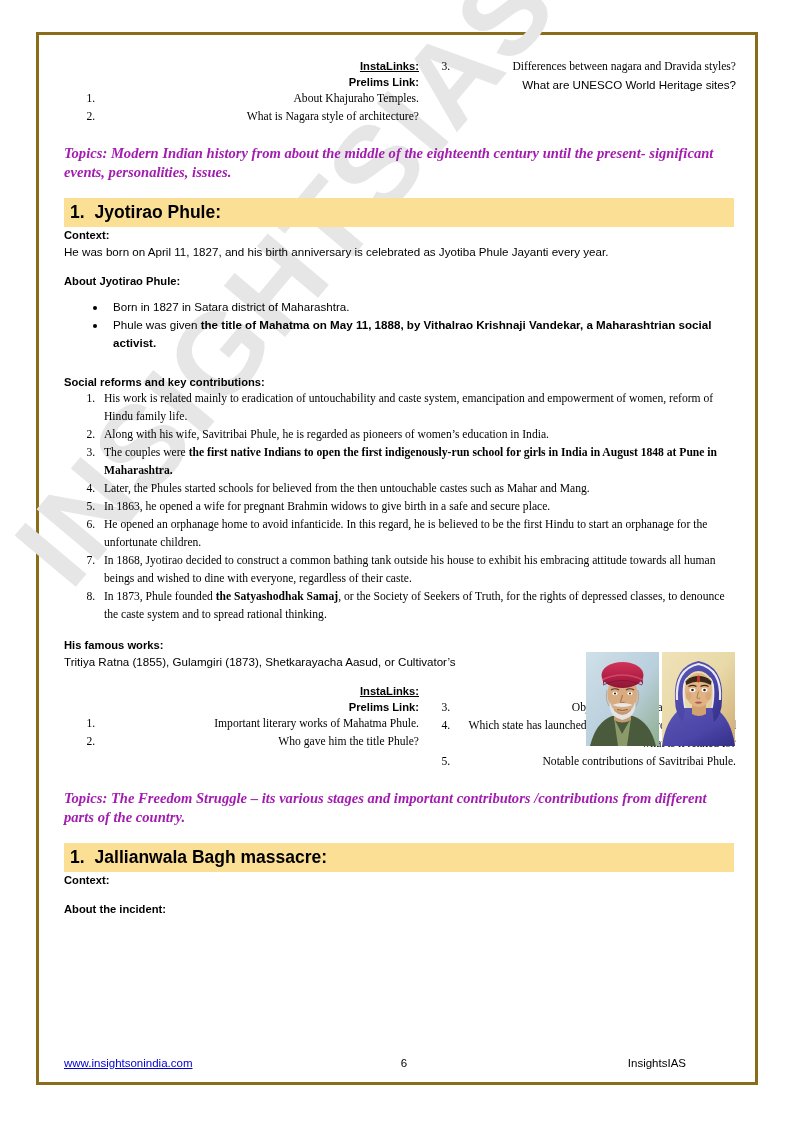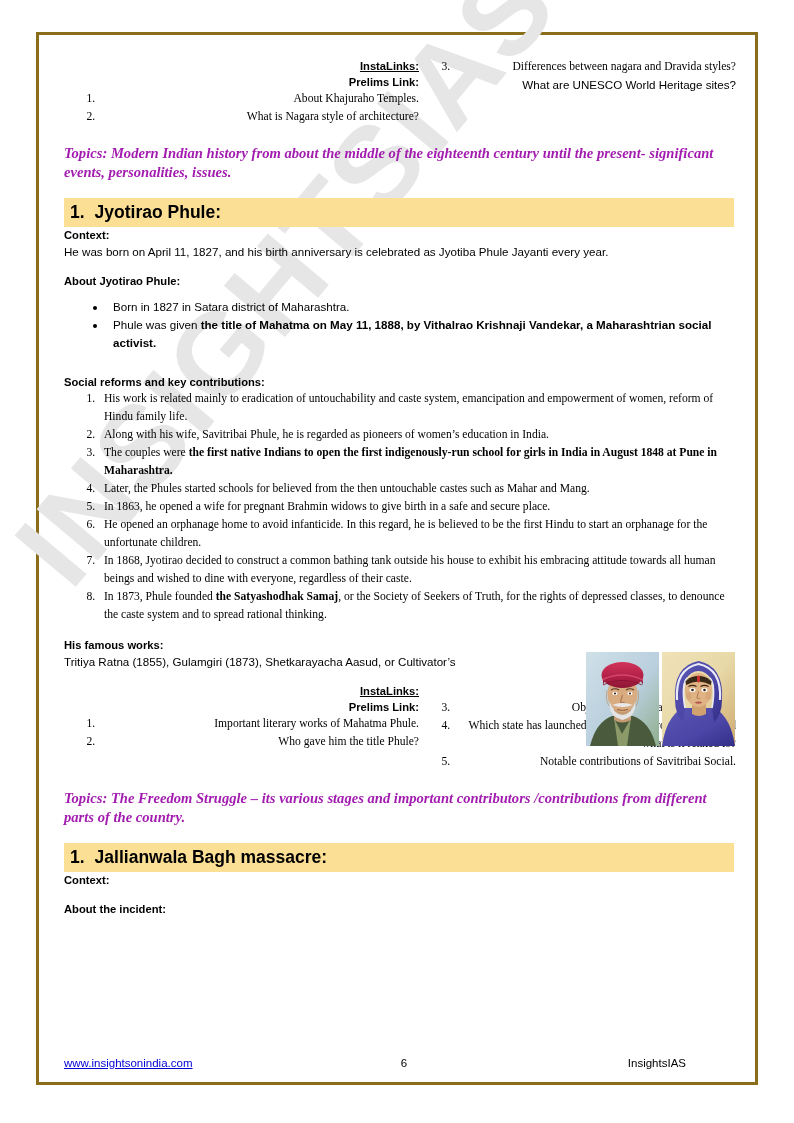--- a/index.html
+++ b/index.html
@@ -245,21 +245,21 @@
       <ol class="num">
         <li>Important literary works of Mahatma Phule.</li>
         <li>Who gave him the title Phule?</li>
       </ol>
     </div>
     <div class="col-r">
       <div style="height:16px"></div>
       <ol class="num" start="3">
         <li>Objectives of Satyashodhak Samaj.</li>
         <li>Which state has launched a scheme on Jyotirao Phule and what is it related to?</li>
-        <li>Notable contributions of Savitribai Social.</li>
+        <li>Notable contributions of Savitribai Phule.</li>
       </ol>
     </div>
   </div>
 
   <div class="topics">Topics: The Freedom Struggle – its various stages and important contributors /contributions from different parts of the country.</div>
 
   <div class="yellowbar">
     <span class="num">1.</span><span>Jallianwala Bagh massacre:</span>
   </div>
 

